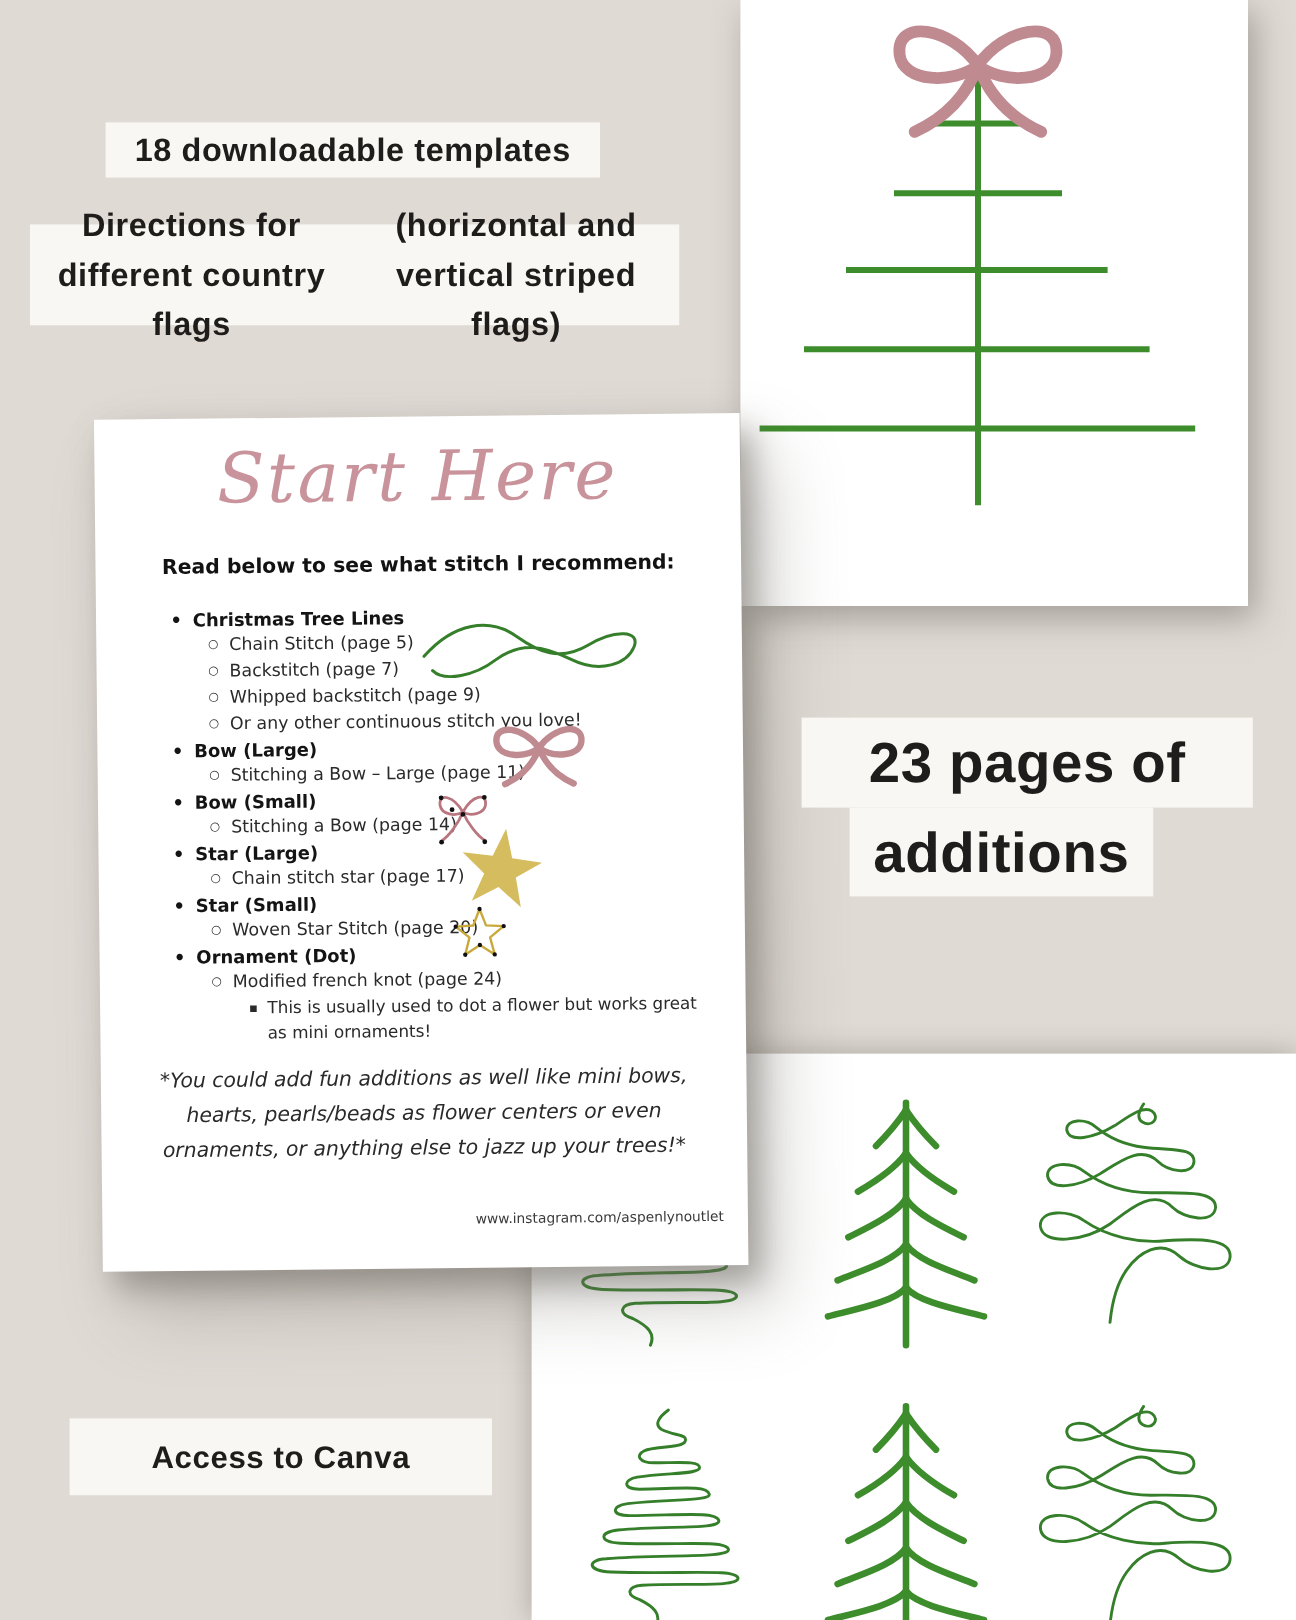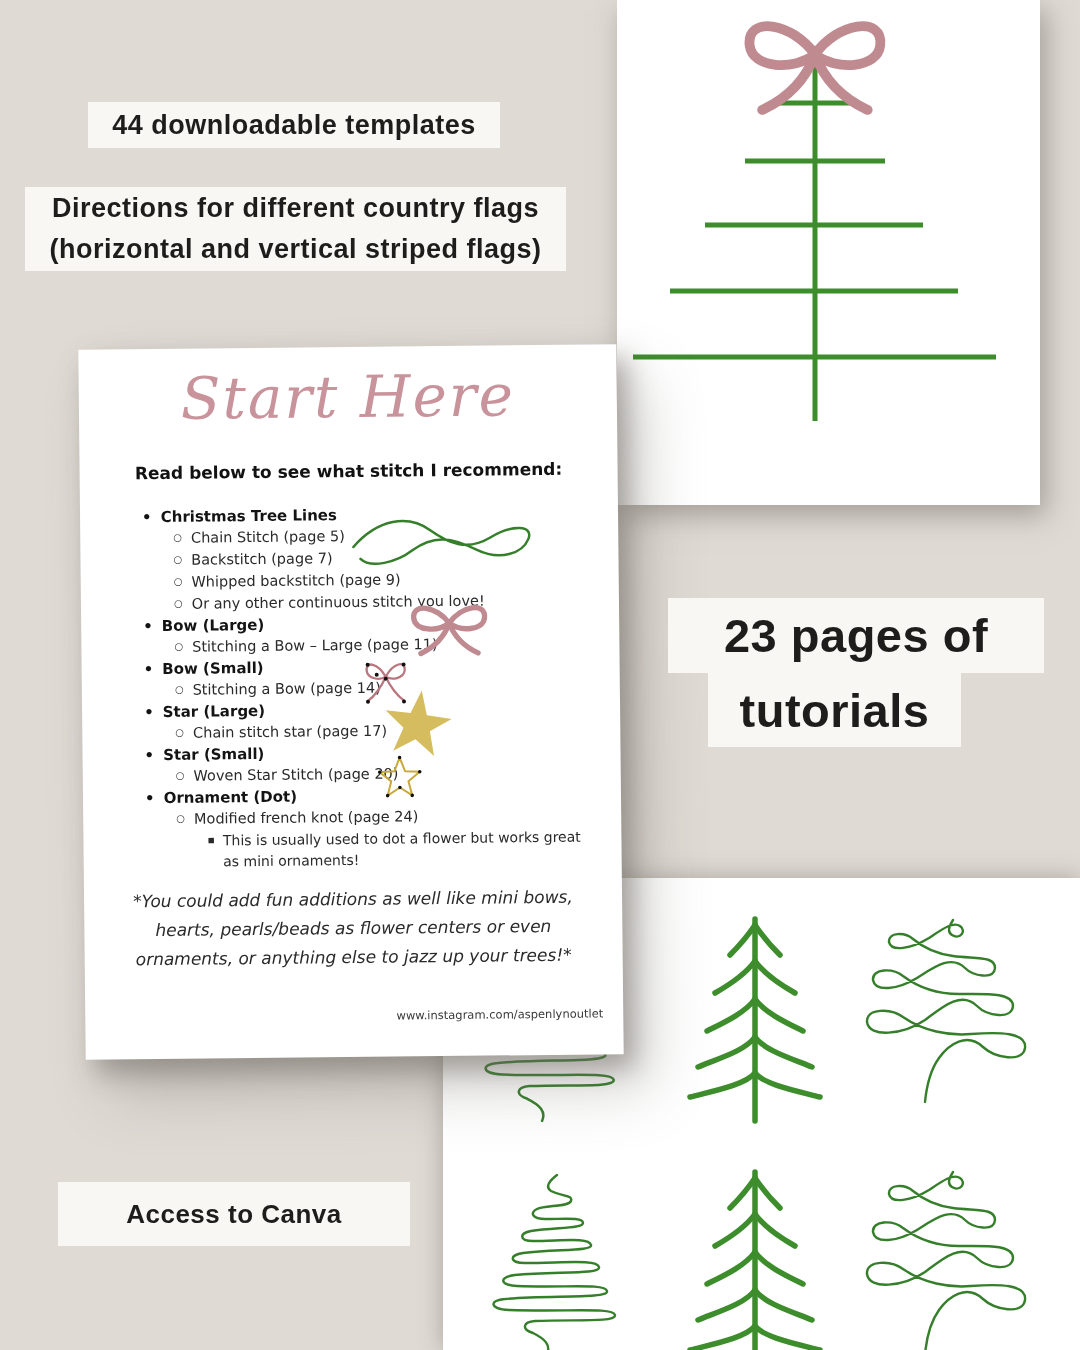--- a/index.html
+++ b/index.html
@@ -17,21 +17,21 @@
   .page-start   { left:82px; top:347px; width:538px; height:710px;
                    transform:rotate(-0.6deg);
                    box-shadow:10px 14px 26px rgba(105,100,92,.5), 26px 34px 60px rgba(105,100,92,.28);
                    z-index:2; overflow:hidden; }
 
   
   .badge { position:absolute; background:#F8F7F3; color:#1E1D1B; z-index:3;
            display:flex; align-items:center; justify-content:center; text-align:center;
            font-weight:bold; letter-spacing:.5px; }
   .badge-templates { left:88px; top:102px; width:412px; height:46px; font-size:27px; }
-  .badge-directions { left:25px; top:187px; width:541px; height:84px; font-size:27px; line-height:41px; flex-direction:column; }
+  .badge-directions { left:25px; top:187px; width:541px; height:84px; font-size:27px; line-height:41px; flex-direction:row; }
   .badge-tut1 { left:668px; top:598px; width:376px; height:75px; font-size:47px; }
   .badge-tut2 { left:708px; top:673px; width:253px; height:74px; font-size:47px; }
   .badge-canva1 { left:58px; top:1182px; width:352px; height:64px; font-size:26px; }
   .badge-canva2 { left:88px; top:1246px; width:303px; height:63px; font-size:40px; }
 
   
   .sh-title { position:absolute; left:0; top:16px; width:100%; text-align:center;
               font-family:"DejaVu Serif", serif; font-style:italic;
               font-size:58px; color:#C9939B; letter-spacing:2px; }
   .sh-subtitle { position:absolute; left:0; top:114px; width:100%; text-align:center;
@@ -200,25 +200,25 @@
     </svg>
 
     <div class="sh-note">
       <div>*You could add fun additions as well like mini bows,</div>
       <div>hearts, pearls/beads as flower centers or even</div>
       <div>ornaments, or anything else to jazz up your trees!*</div>
     </div>
     <div class="sh-footer">www.instagram.com/aspenlynoutlet</div>
   </div>
 
-  <div class="badge badge-templates">44 downloadable templates</div>
+  <div class="badge badge-templates">18 downloadable templates</div>
 
   <div class="badge badge-directions">
     <div>Directions for different country flags</div>
     <div>(horizontal and vertical striped flags)</div>
   </div>
 
   <div class="badge badge-tut1">23 pages of</div>
-  <div class="badge badge-tut2">tutorials</div>
+  <div class="badge badge-tut2">additions</div>
 
   <div class="badge badge-canva1">Access to Canva</div>
 
 </div>
 
 </body></html>

